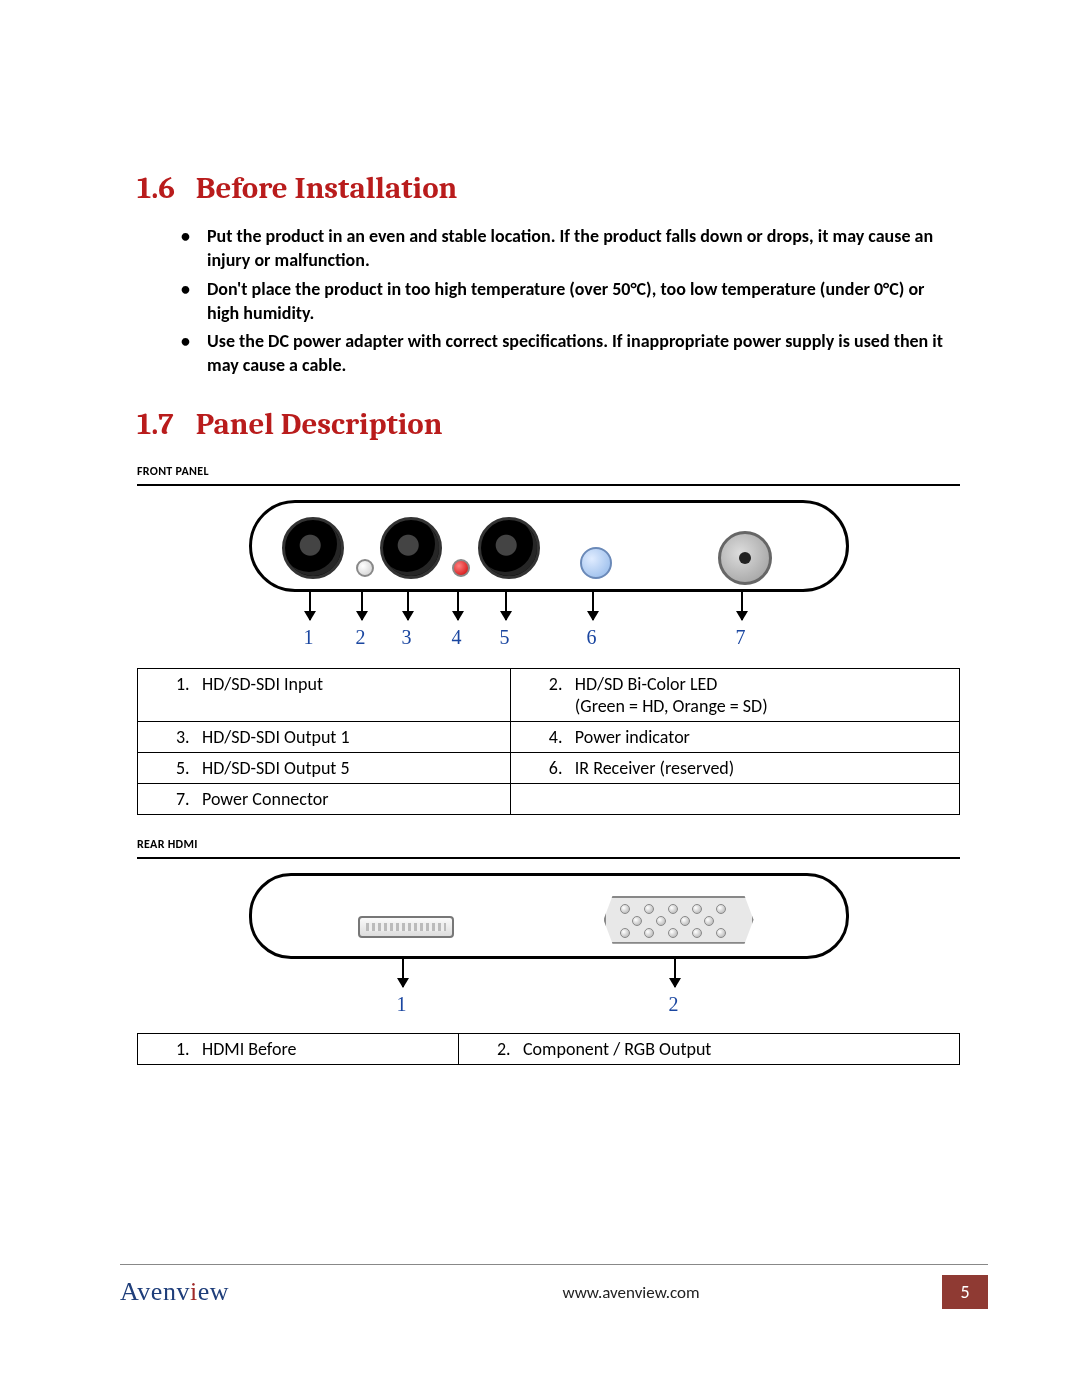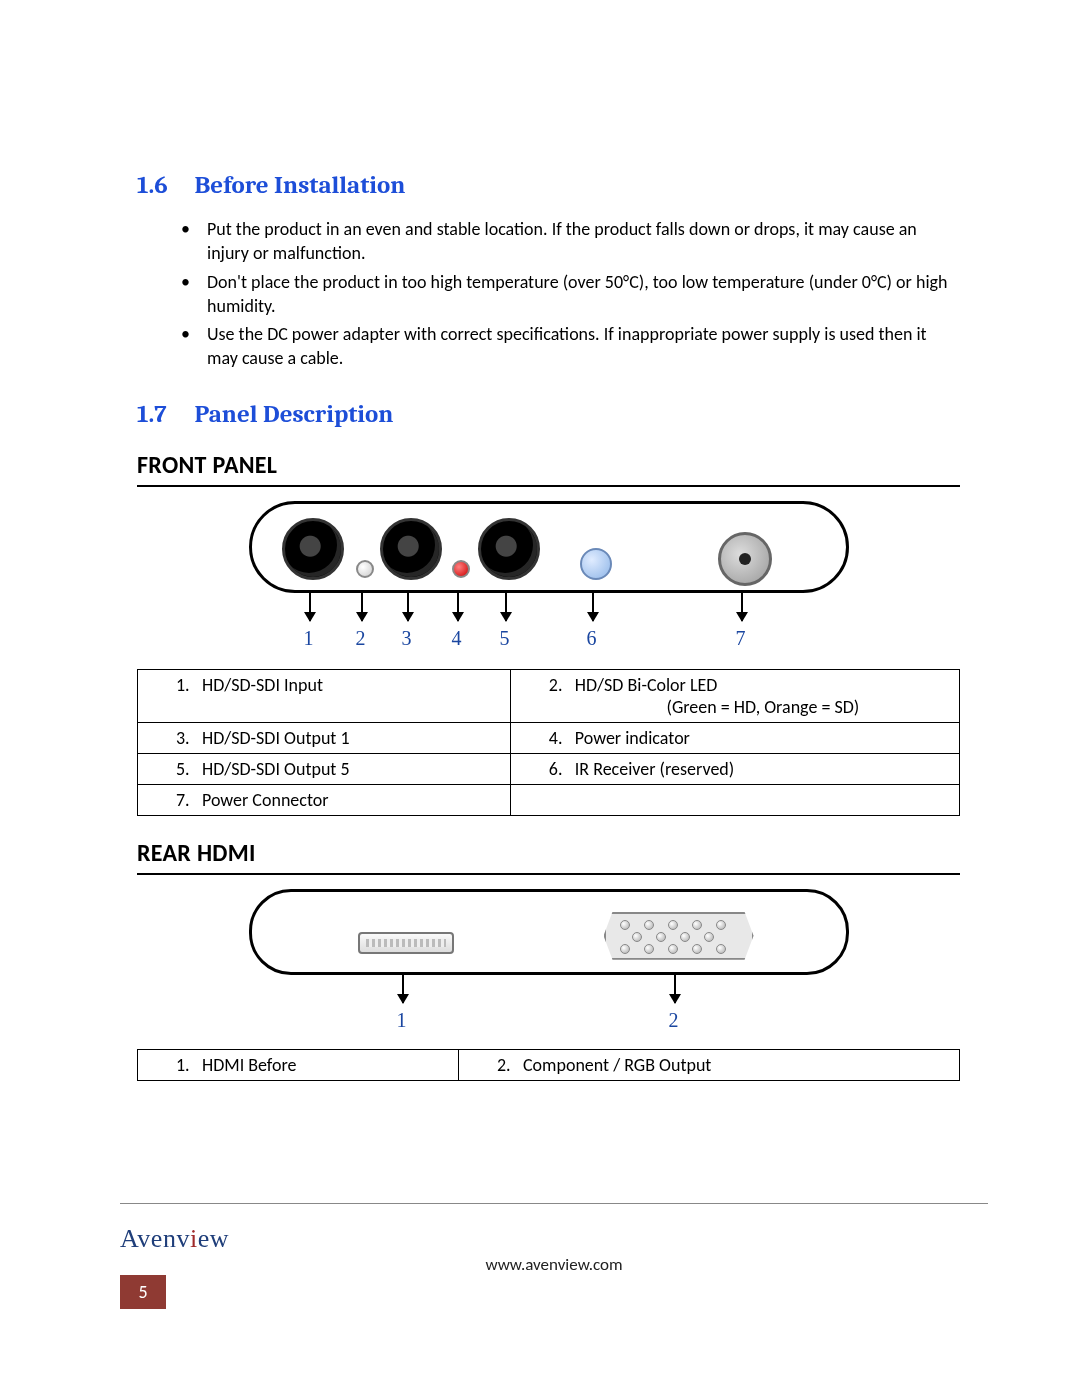--- a/index.html
+++ b/index.html
@@ -9,47 +9,48 @@
     width: 1080px;
     height: 1397px;
     position: relative;
     color: #000;
   }
   .page {
     padding: 170px 120px 0 137px;
   }
   .heading {
     font-family: Cambria, Georgia, serif;
-    color: #1d4ed8;
-    font-size: 25px;
+    color: #b91c1c;
+    font-size: 31px;
     font-weight: bold;
     margin-bottom: 18px;
   }
   .heading .num { display:inline-block; width: 52px; }
   .bullets {
     list-style: none;
     padding-left: 44px;
     margin-bottom: 28px;
   }
   .bullets li {
     position: relative;
     padding-left: 26px;
     font-size: 18px;
     line-height: 1.35;
     margin-bottom: 4px;
+    font-weight: bold;
   }
   .bullets li::before {
     content: "•";
     position: absolute;
     left: 0;
     top: 0;
     font-size: 18px;
   }
   .subhead {
-    font-size: 24px;
+    font-size: 12px;
     font-weight: bold;
     margin: 22px 0 6px 0;
     letter-spacing: .3px;
   }
   .rule { border: none; border-top: 2px solid #000; margin-bottom: 14px; }
 
   
   .front-diagram { position: relative; width: 600px; height: 160px; margin: 0 auto 8px auto; }
   .chassis-front {
     position: absolute; left: 0; top: 0; width: 600px; height: 92px;
@@ -92,21 +93,21 @@
   .fn4 { left: 203px; top: 126px; }
   .fn5 { left: 251px; top: 126px; }
   .fn6 { left: 338px; top: 126px; }
   .fn7 { left: 487px; top: 126px; }
 
   
   table.ports { width: 100%; border-collapse: collapse; font-size: 18px; }
   table.ports td { border: 1px solid #000; padding: 4px 8px 4px 38px; vertical-align: top; }
   .cell-line { display:flex; }
   .cell-line .n { width: 26px; flex:none; }
-  .two-line .sub { display:block; padding-left:26px;text-align:center; }
+  .two-line .sub { display:block; padding-left:26px; }
 
   
   .rear-diagram { position: relative; width: 600px; height: 150px; margin: 0 auto 10px auto; }
   .chassis-rear { position:absolute; left:0; top:0; width:600px; height:86px; border:3px solid #000; border-radius:42px; background:#fff; }
   .hdmi { position:absolute; left:106px; top:40px; width:96px; height:22px; border:2px solid #777; border-radius:4px;
           background: linear-gradient(#fafafa,#ddd); }
   .hdmi::after { content:""; position:absolute; left:6px; right:6px; top:5px; height:8px; background:repeating-linear-gradient(90deg,#bbb 0 3px,#eee 3px 6px); }
   .vga {
     position:absolute; left:352px; top:20px; width:150px; height:48px; border:2px solid #888;
     background:#e8e8e8;
@@ -115,23 +116,22 @@
   .vga .pin { position:absolute; width:10px; height:10px; border-radius:50%; background:radial-gradient(circle at 35% 35%,#fff,#aaa); border:1px solid #888; }
 
   .ra1 { left: 153px; top: 86px; height: 28px; }
   .ra2 { left: 425px; top: 86px; height: 28px; }
   .rn1 { left: 148px; top: 120px; }
   .rn2 { left: 420px; top: 120px; }
 
   
   .footer {
     position: absolute; left: 120px; right: 92px; bottom: 88px;
-    display:flex; border-top:1px solid #888; padding-top:20px;
+    display:flex; align-items:center; border-top:1px solid #888; padding-top:10px;
     font-size: 17px;
-    flex-direction: column;
   }
   .footer .logo { font-family: "Times New Roman", serif; color:#1f3e7a; font-size:26px; letter-spacing:.5px; flex:none; width:200px; }
   .footer .logo .dot { color:#a02a2a; }
   .footer .site { flex:1; text-align:center; color:#222; }
   .footer .pg { flex:none; width:46px; height:34px; background:#8f3a33; color:#fff; display:flex; align-items:center; justify-content:center; font-size:18px; }
 </style>
 </head>
 <body>
 
 <div class="page">

